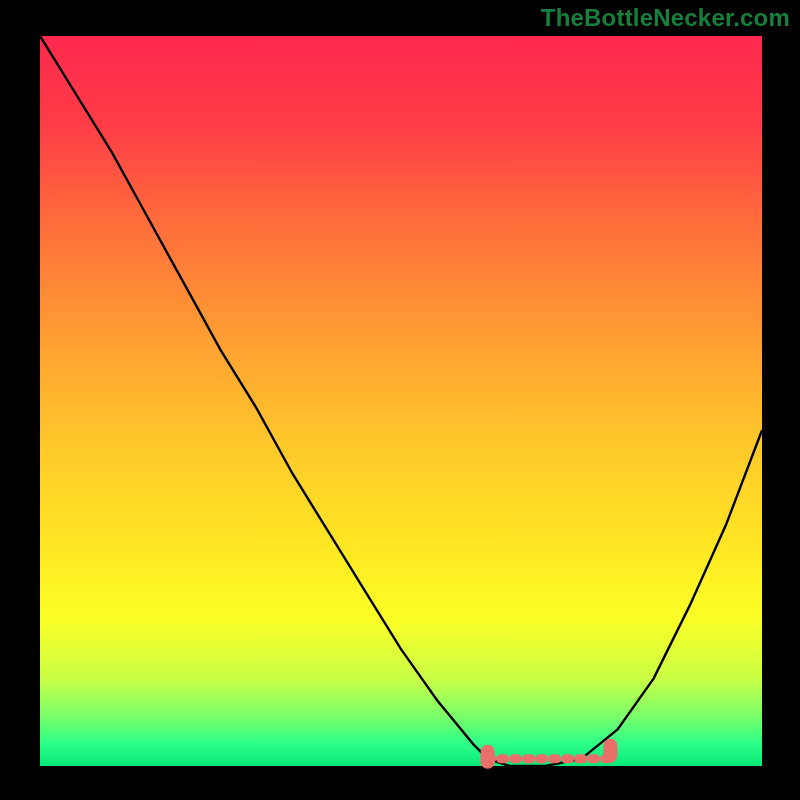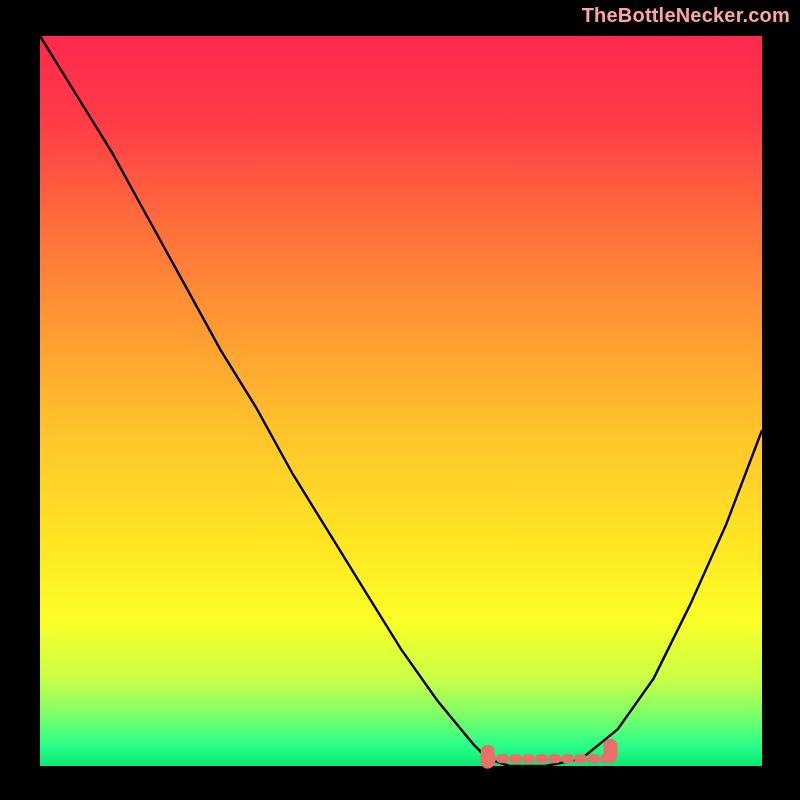--- a/index.html
+++ b/index.html
@@ -14,22 +14,22 @@
   .frame {
     position: relative;
     width: 800px;
     height: 800px;
     background: #000;
   }
   .watermark {
     position: absolute;
     top: 4px;
     right: 10px;
-    color: #fca5a5;
-    font-size: 20px;
+    color: #15803d;
+    font-size: 24px;
     font-weight: 600;
     letter-spacing: 0.2px;
     z-index: 10;
   }
   svg.plot {
     position: absolute;
     left: 0;
     top: 0;
     width: 800px;
     height: 800px;

